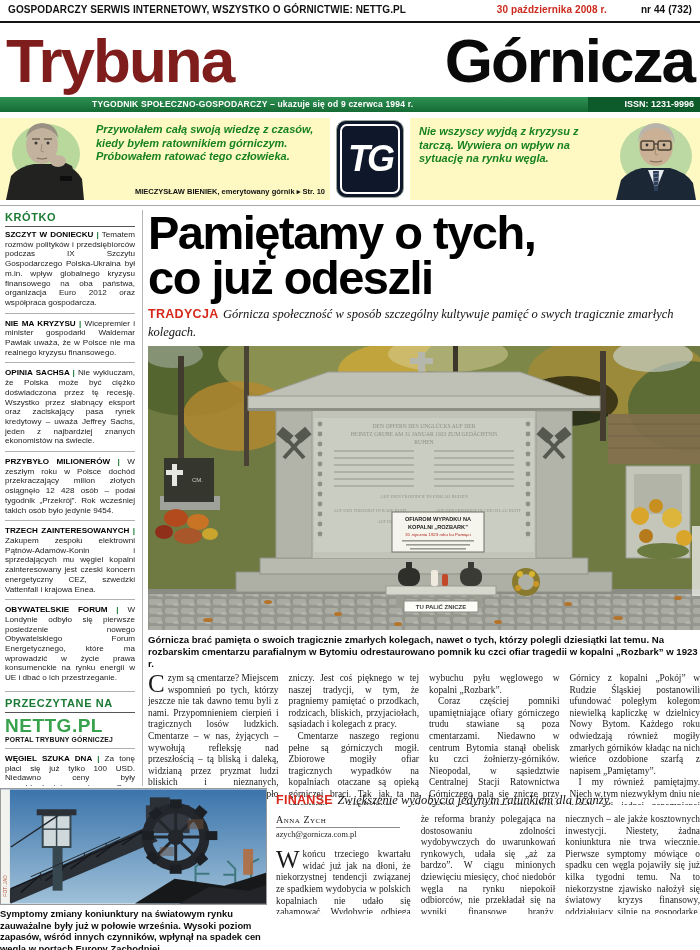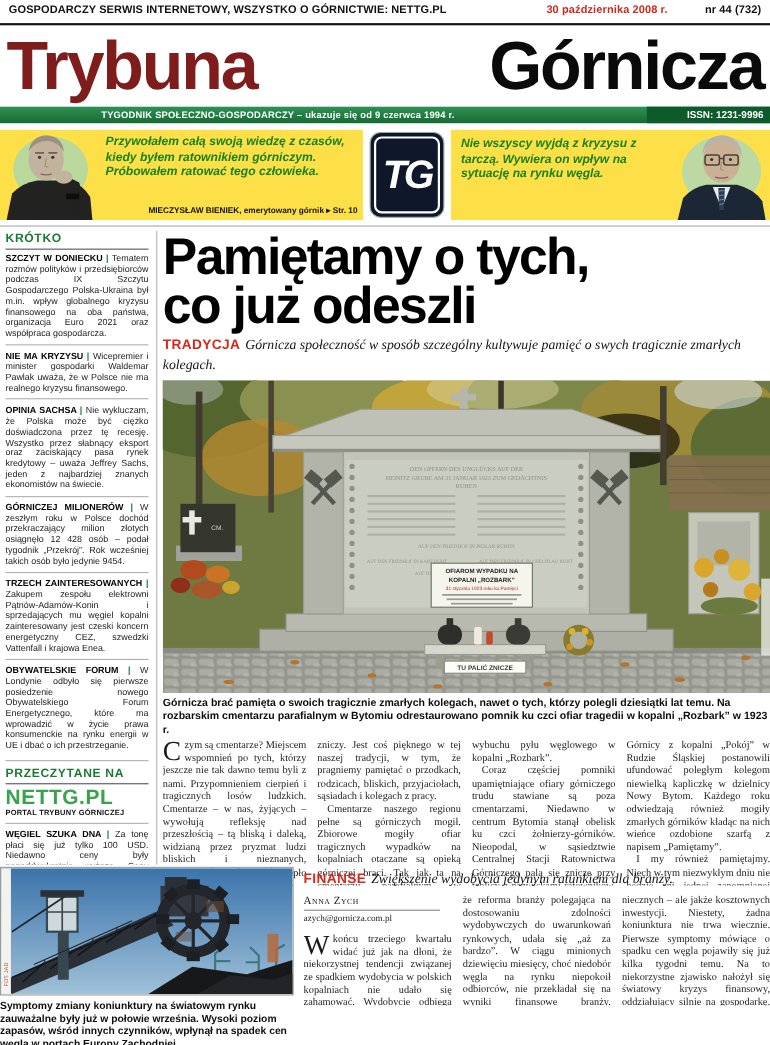--- a/index.html
+++ b/index.html
@@ -19,21 +19,21 @@
   #masthead .mh-gray{color:#7f1d1d;}
   #masthead .mh-black{color:#0a0a0a;}
   #greenbar{position:absolute;top:97px;left:0;right:0;height:15px;
             background:linear-gradient(#2f9154,#156b34);}
   #greenbar .tagline{position:absolute;left:92px;top:0;color:#fff;font-weight:bold;
             font-size:8.5px;line-height:15px;letter-spacing:.2px;}
   #greenbar .issn{position:absolute;right:0;top:0;bottom:0;width:112px;background:#0d5a2b;
             color:#fff;font-weight:bold;font-size:9px;line-height:15px;text-align:right;
             padding-right:6px;box-sizing:border-box;}
   
-  .qbox{position:absolute;top:118px;height:82px;background:#fde047;overflow:hidden;}
+  .qbox{position:absolute;top:118px;height:82px;background:#fef9c3;overflow:hidden;}
   #qbox-left{left:0;width:330px;}
   #qbox-right{left:410px;right:0;}
   .qtext{position:absolute;font-weight:bold;font-style:italic;color:#17821f;
          font-size:11px;line-height:13.5px;}
   #qbox-left .qtext{left:96px;right:6px;top:5px;}
   #qbox-right .qtext{left:9px;top:7px;width:195px;}
   .qattr{position:absolute;font-size:7.5px;font-weight:bold;color:#111;text-align:right;}
   #qbox-left .qattr{right:5px;bottom:4px;left:90px;}
   #qbox-right .qattr{right:94px;bottom:5px;left:6px;line-height:9px;}
   .portrait{position:absolute;bottom:0;}
@@ -149,24 +149,24 @@
     <path d="M38,43 Q44,45 50,43" stroke="#7d6450" stroke-width="1.2" fill="none"></path>
   </svg>
   <div class="qtext">Nie wszyscy wyjdą z kryzysu z tarczą. Wywiera on wpływ na sytuację na rynku węgla.</div>
 </div>
 
 <div id="hr1"></div>
 
 <div id="sidebar">
   <div class="sb-h">KRÓTKO</div>
 
-  <p class="sb-item first"><b class="sb-lead">SZCZYT W DONIECKU</b><span class="sb-sep"> | </span><span>Tematem rozmów polityków i przedsiębiorców podczas IX Szczytu Gospodarczego Polska-Ukraina był m.in. wpływ globalnego kryzysu finansowego na oba państwa, organizacja Euro 2021 oraz współpraca gospodarcza.</span></p>
+  <p class="sb-item first"><b class="sb-lead">SZCZYT W DONIECKU</b><span class="sb-sep"> | </span><span>Tematem rozmów polityków i przedsiębiorców podczas IX Szczytu Gospodarczego Polska-Ukraina był m.in. wpływ globalnego kryzysu finansowego na oba państwa, organizacja Euro 2012 oraz współpraca gospodarcza.</span></p>
   <p class="sb-item"><b class="sb-lead">NIE MA KRYZYSU</b><span class="sb-sep"> | </span><span>Wicepremier i minister gospodarki Waldemar Pawlak uważa, że w Polsce nie ma realnego kryzysu finansowego.</span></p>
   <p class="sb-item"><b class="sb-lead">OPINIA SACHSA</b><span class="sb-sep"> | </span><span>Nie wykluczam, że Polska może być ciężko doświadczona przez tę recesję. Wszystko przez słabnący eksport oraz zaciskający pasa rynek kredytowy – uważa Jeffrey Sachs, jeden z najbardziej znanych ekonomistów na świecie.</span></p>
-  <p class="sb-item"><b class="sb-lead">GÓRNICZEJ MILIONERÓW</b><span class="sb-sep"> | </span><span>W zeszłym roku w Polsce dochód przekraczający milion złotych osiągnęło 12 428 osób – podał tygodnik „Przekrój”. Rok wcześniej takich osób było jedynie 9454.</span></p>
+  <p class="sb-item"><b class="sb-lead">PRZYBYŁO MILIONERÓW</b><span class="sb-sep"> | </span><span>W zeszłym roku w Polsce dochód przekraczający milion złotych osiągnęło 12 428 osób – podał tygodnik „Przekrój”. Rok wcześniej takich osób było jedynie 9454.</span></p>
   <p class="sb-item"><b class="sb-lead">TRZECH ZAINTERESOWANYCH</b><span class="sb-sep"> | </span><span>Zakupem zespołu elektrowni Pątnów-Adamów-Konin i sprzedających mu węgiel kopalni zainteresowany jest czeski koncern energetyczny CEZ, szwedzki Vattenfall i krajowa Enea.</span></p>
   <p class="sb-item"><b class="sb-lead">OBYWATELSKIE FORUM</b><span class="sb-sep"> | </span><span>W Londynie odbyło się pierwsze posiedzenie nowego Obywatelskiego Forum Energetycznego, które ma wprowadzić w życie prawa konsumenckie na rynku energii w UE i dbać o ich przestrzeganie.</span></p>
 
   <div class="sb-h" style="margin-top:8px;border-top:1px solid #b0b0b0;padding-top:5px;">PRZECZYTANE NA</div>
   <div class="nettg">NETTG.PL</div>
   <div class="nettg-sub">PORTAL TRYBUNY GÓRNICZEJ</div>
 
   <p class="sb-item"><b class="sb-lead">WĘGIEL SZUKA DNA</b><span class="sb-sep"> | </span><span>Za tonę płaci się już tylko 100 USD. Niedawno ceny były ponaddwukrotnie wyższe. Ceny węgla na światowych rynkach szukają dna.</span></p>
 
 </div>

